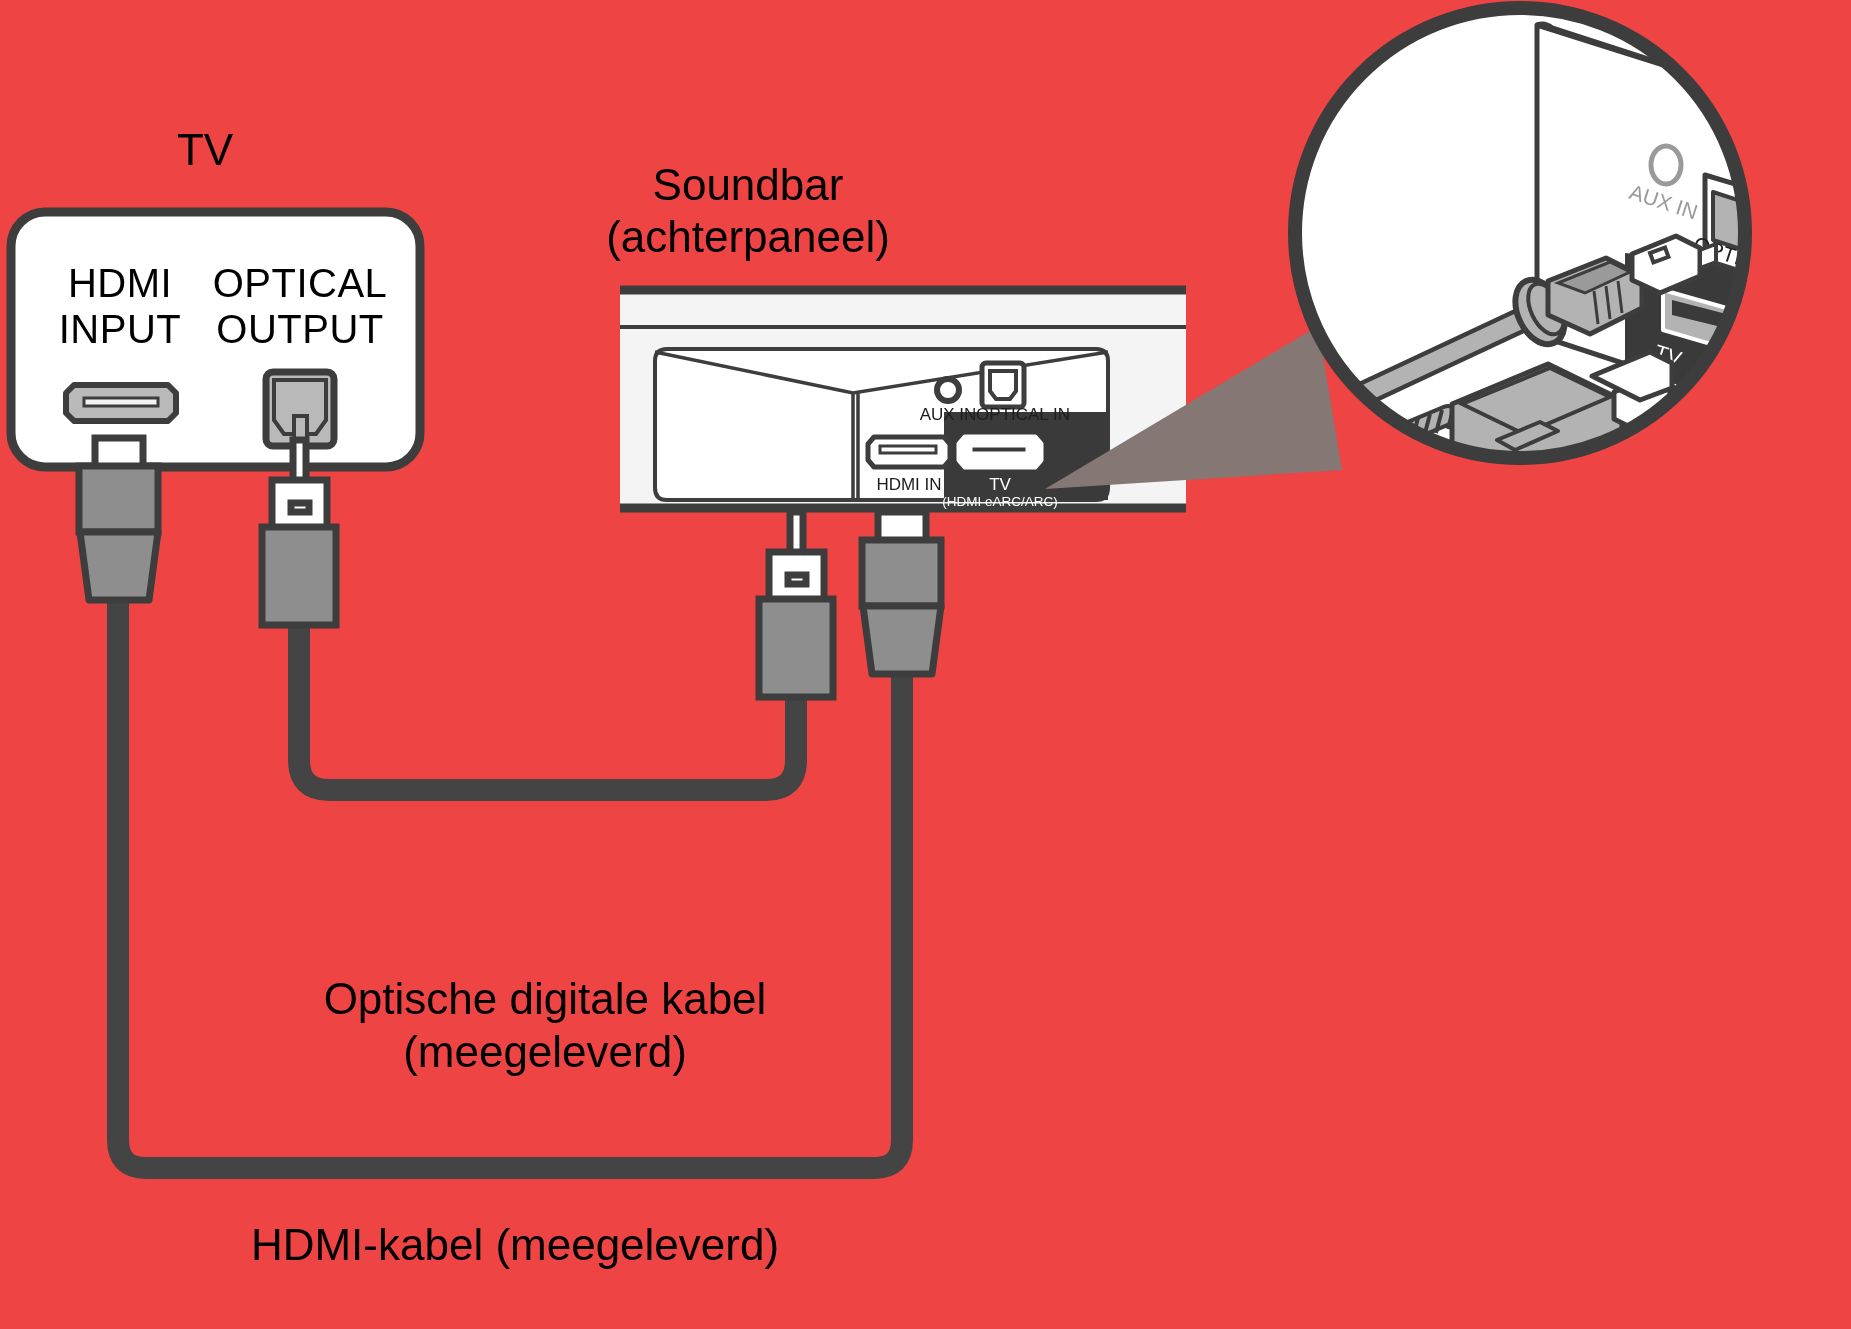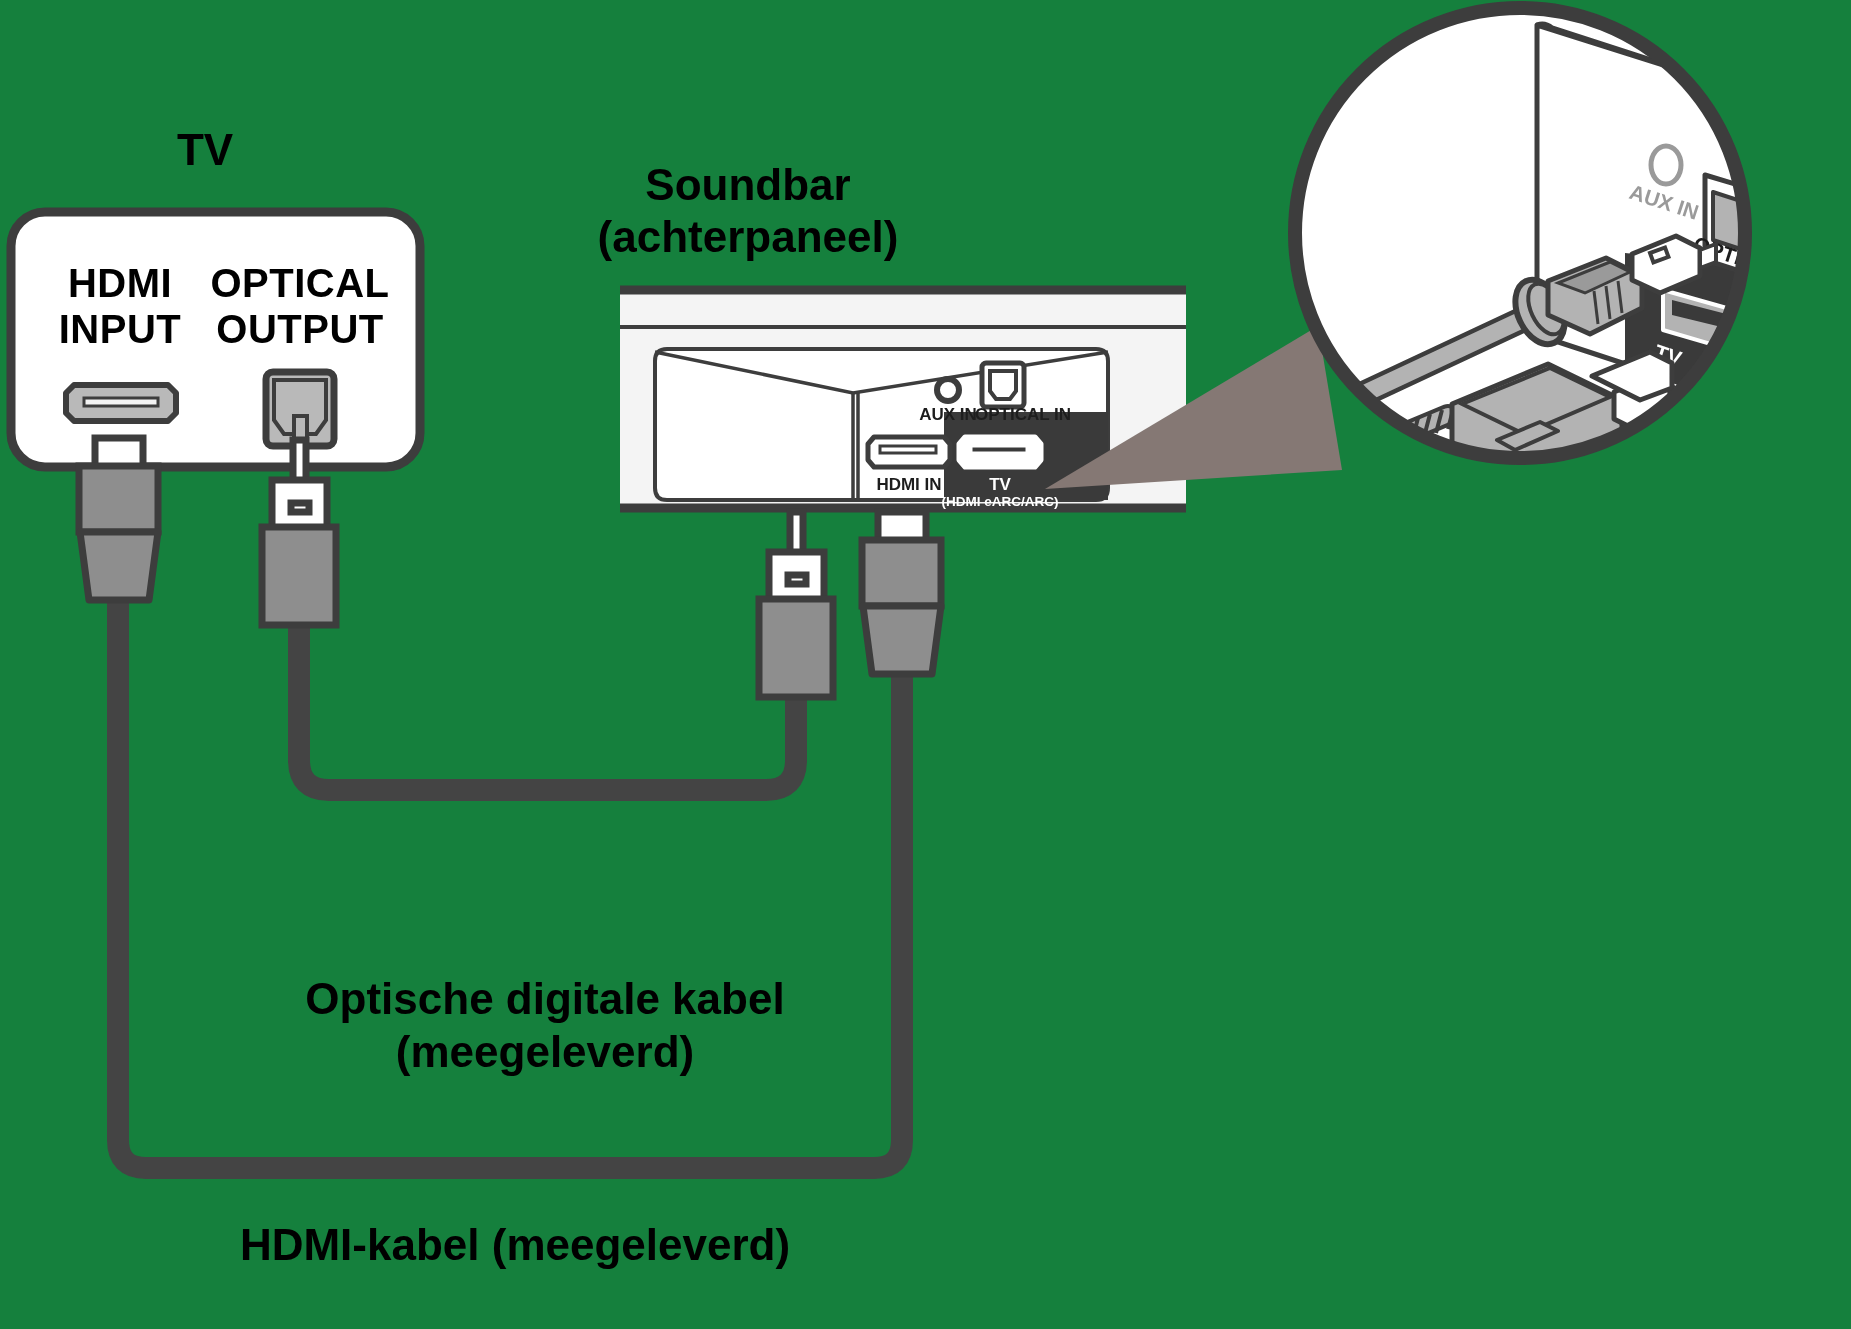--- a/index.html
+++ b/index.html
@@ -11,22 +11,21 @@
   body {
     font-family: "Liberation Sans", sans-serif;
     width: 1851px;
     height: 1329px;
     overflow: hidden;
   }
   #stage {
     position: relative;
     width: 1851px;
     height: 1329px;
-    background: #15803d;
-    font-weight: bold;
+    background: #ef4444;
   }
   #stage svg {
     position: absolute;
     top: 0;
     left: 0;
     width: 1851px;
     height: 1329px;
   }
   text {
     font-family: "Liberation Sans", sans-serif;

